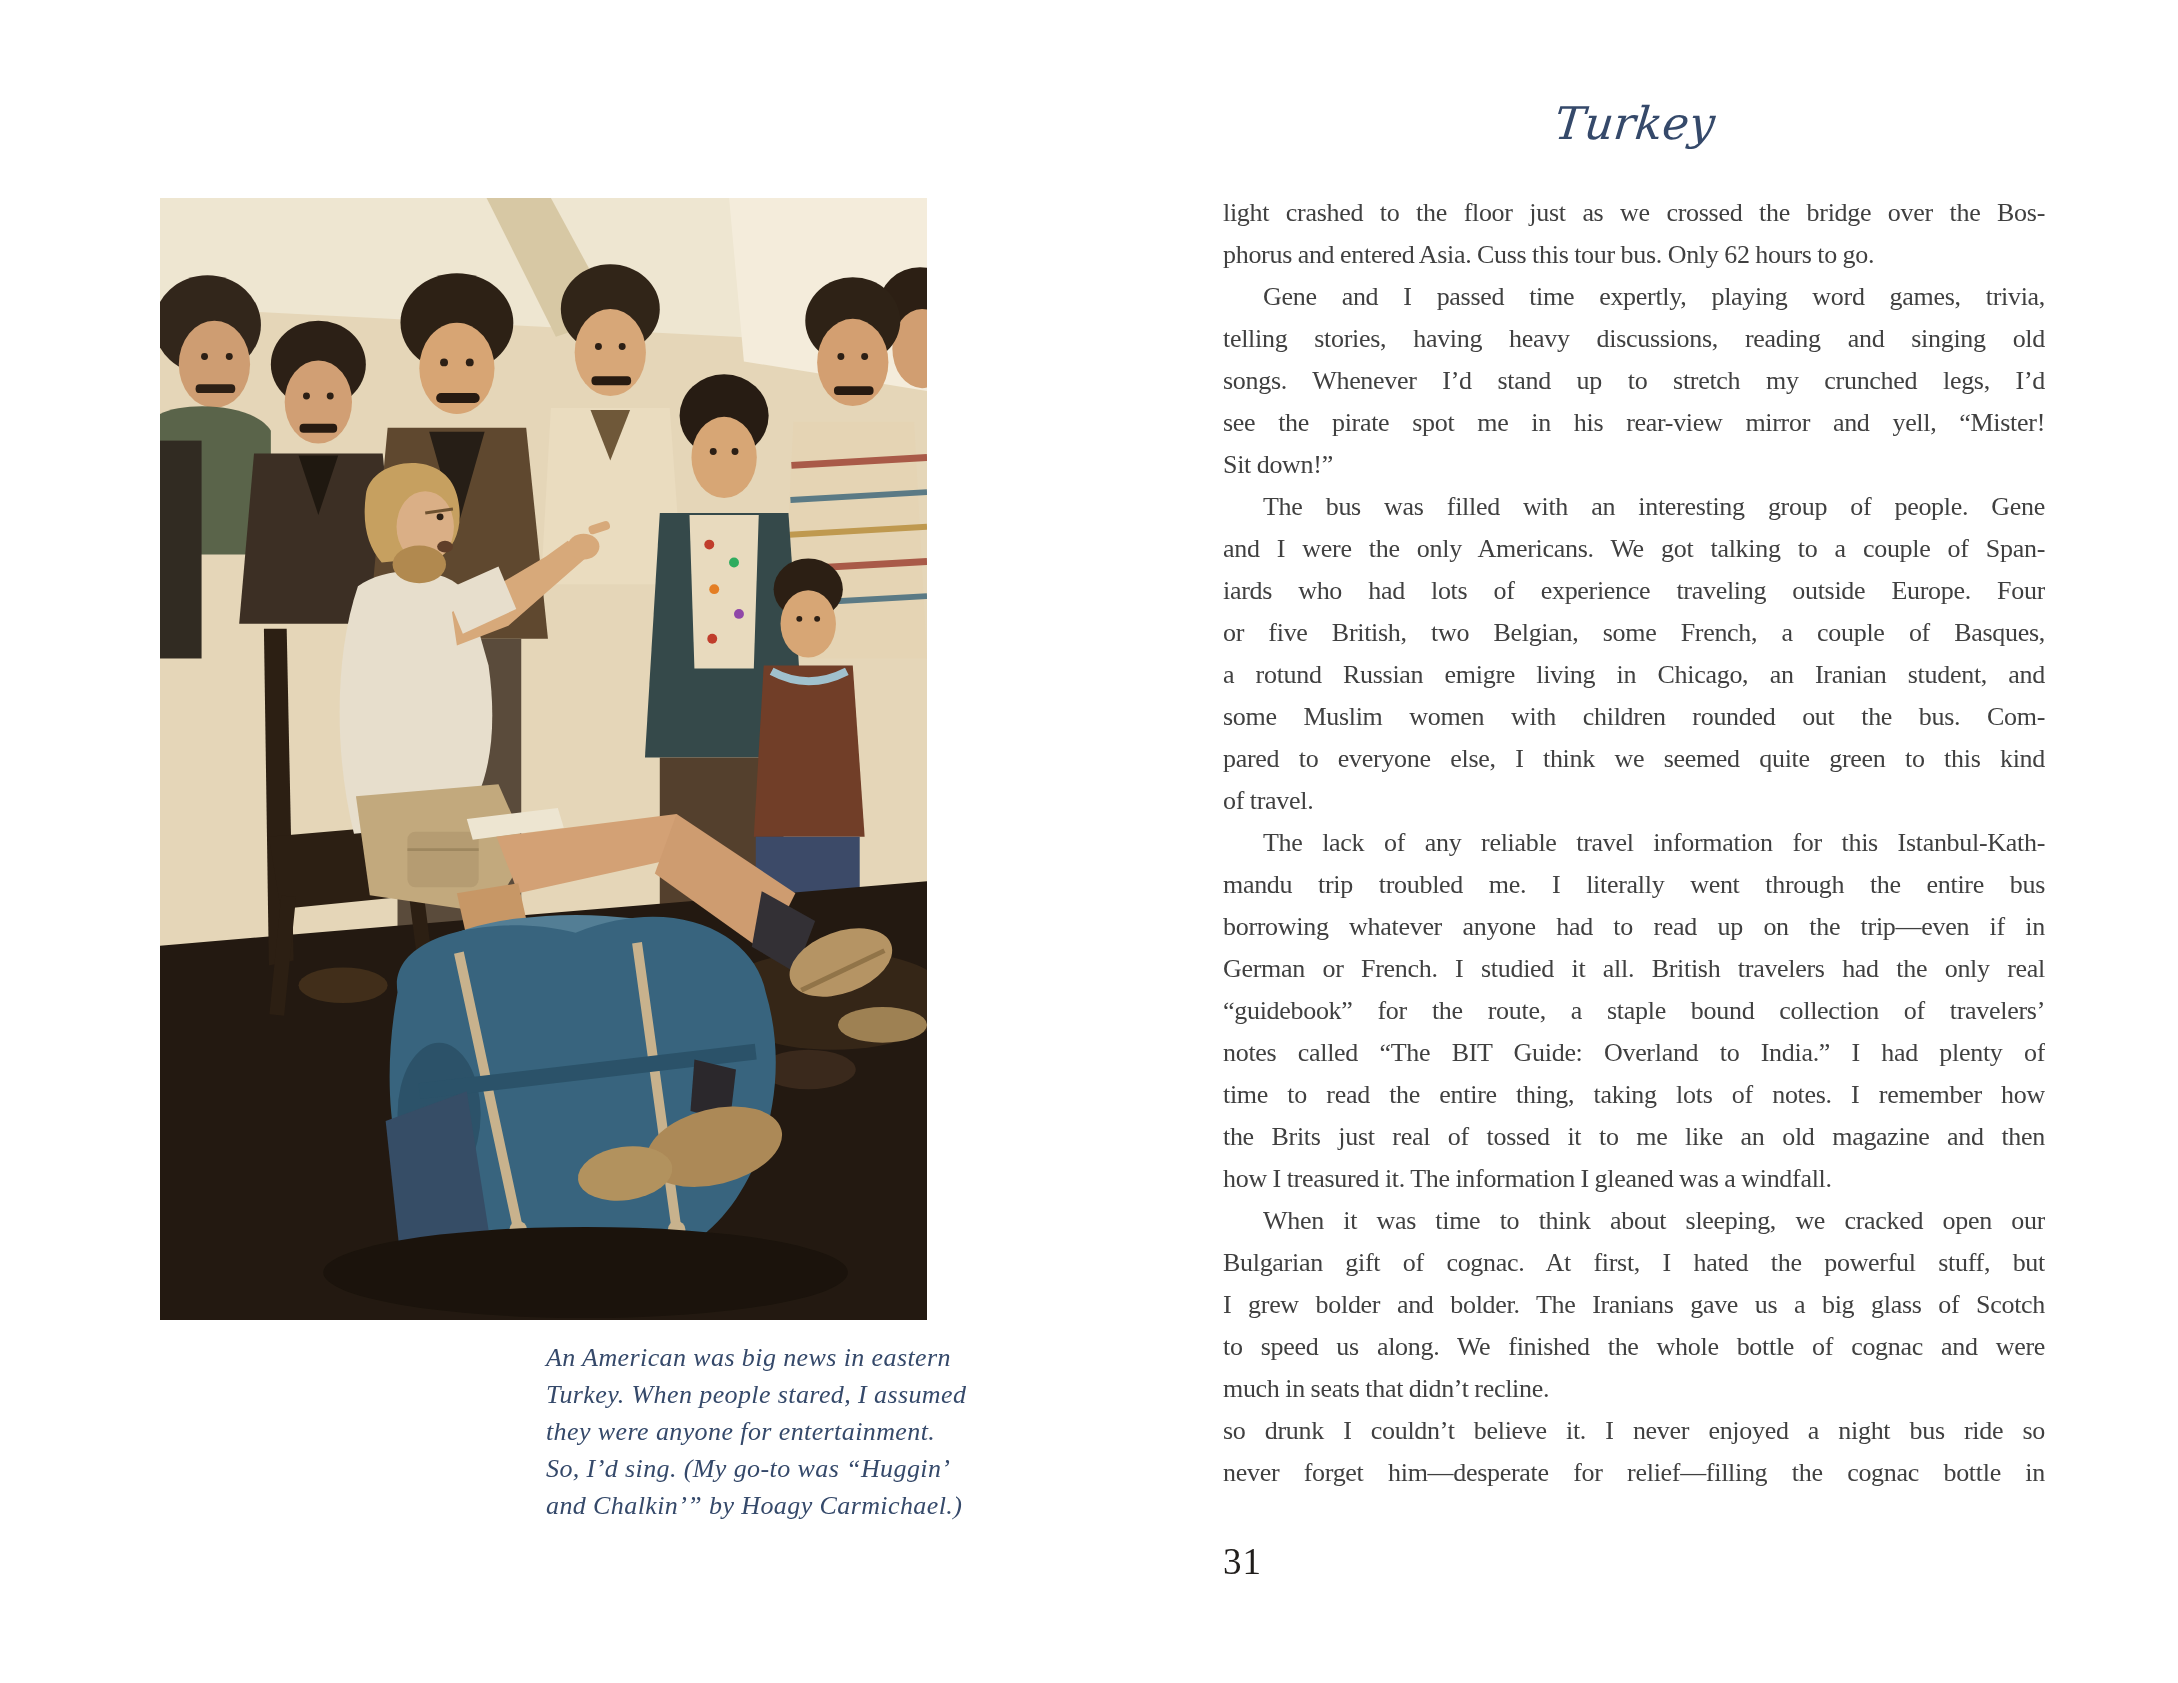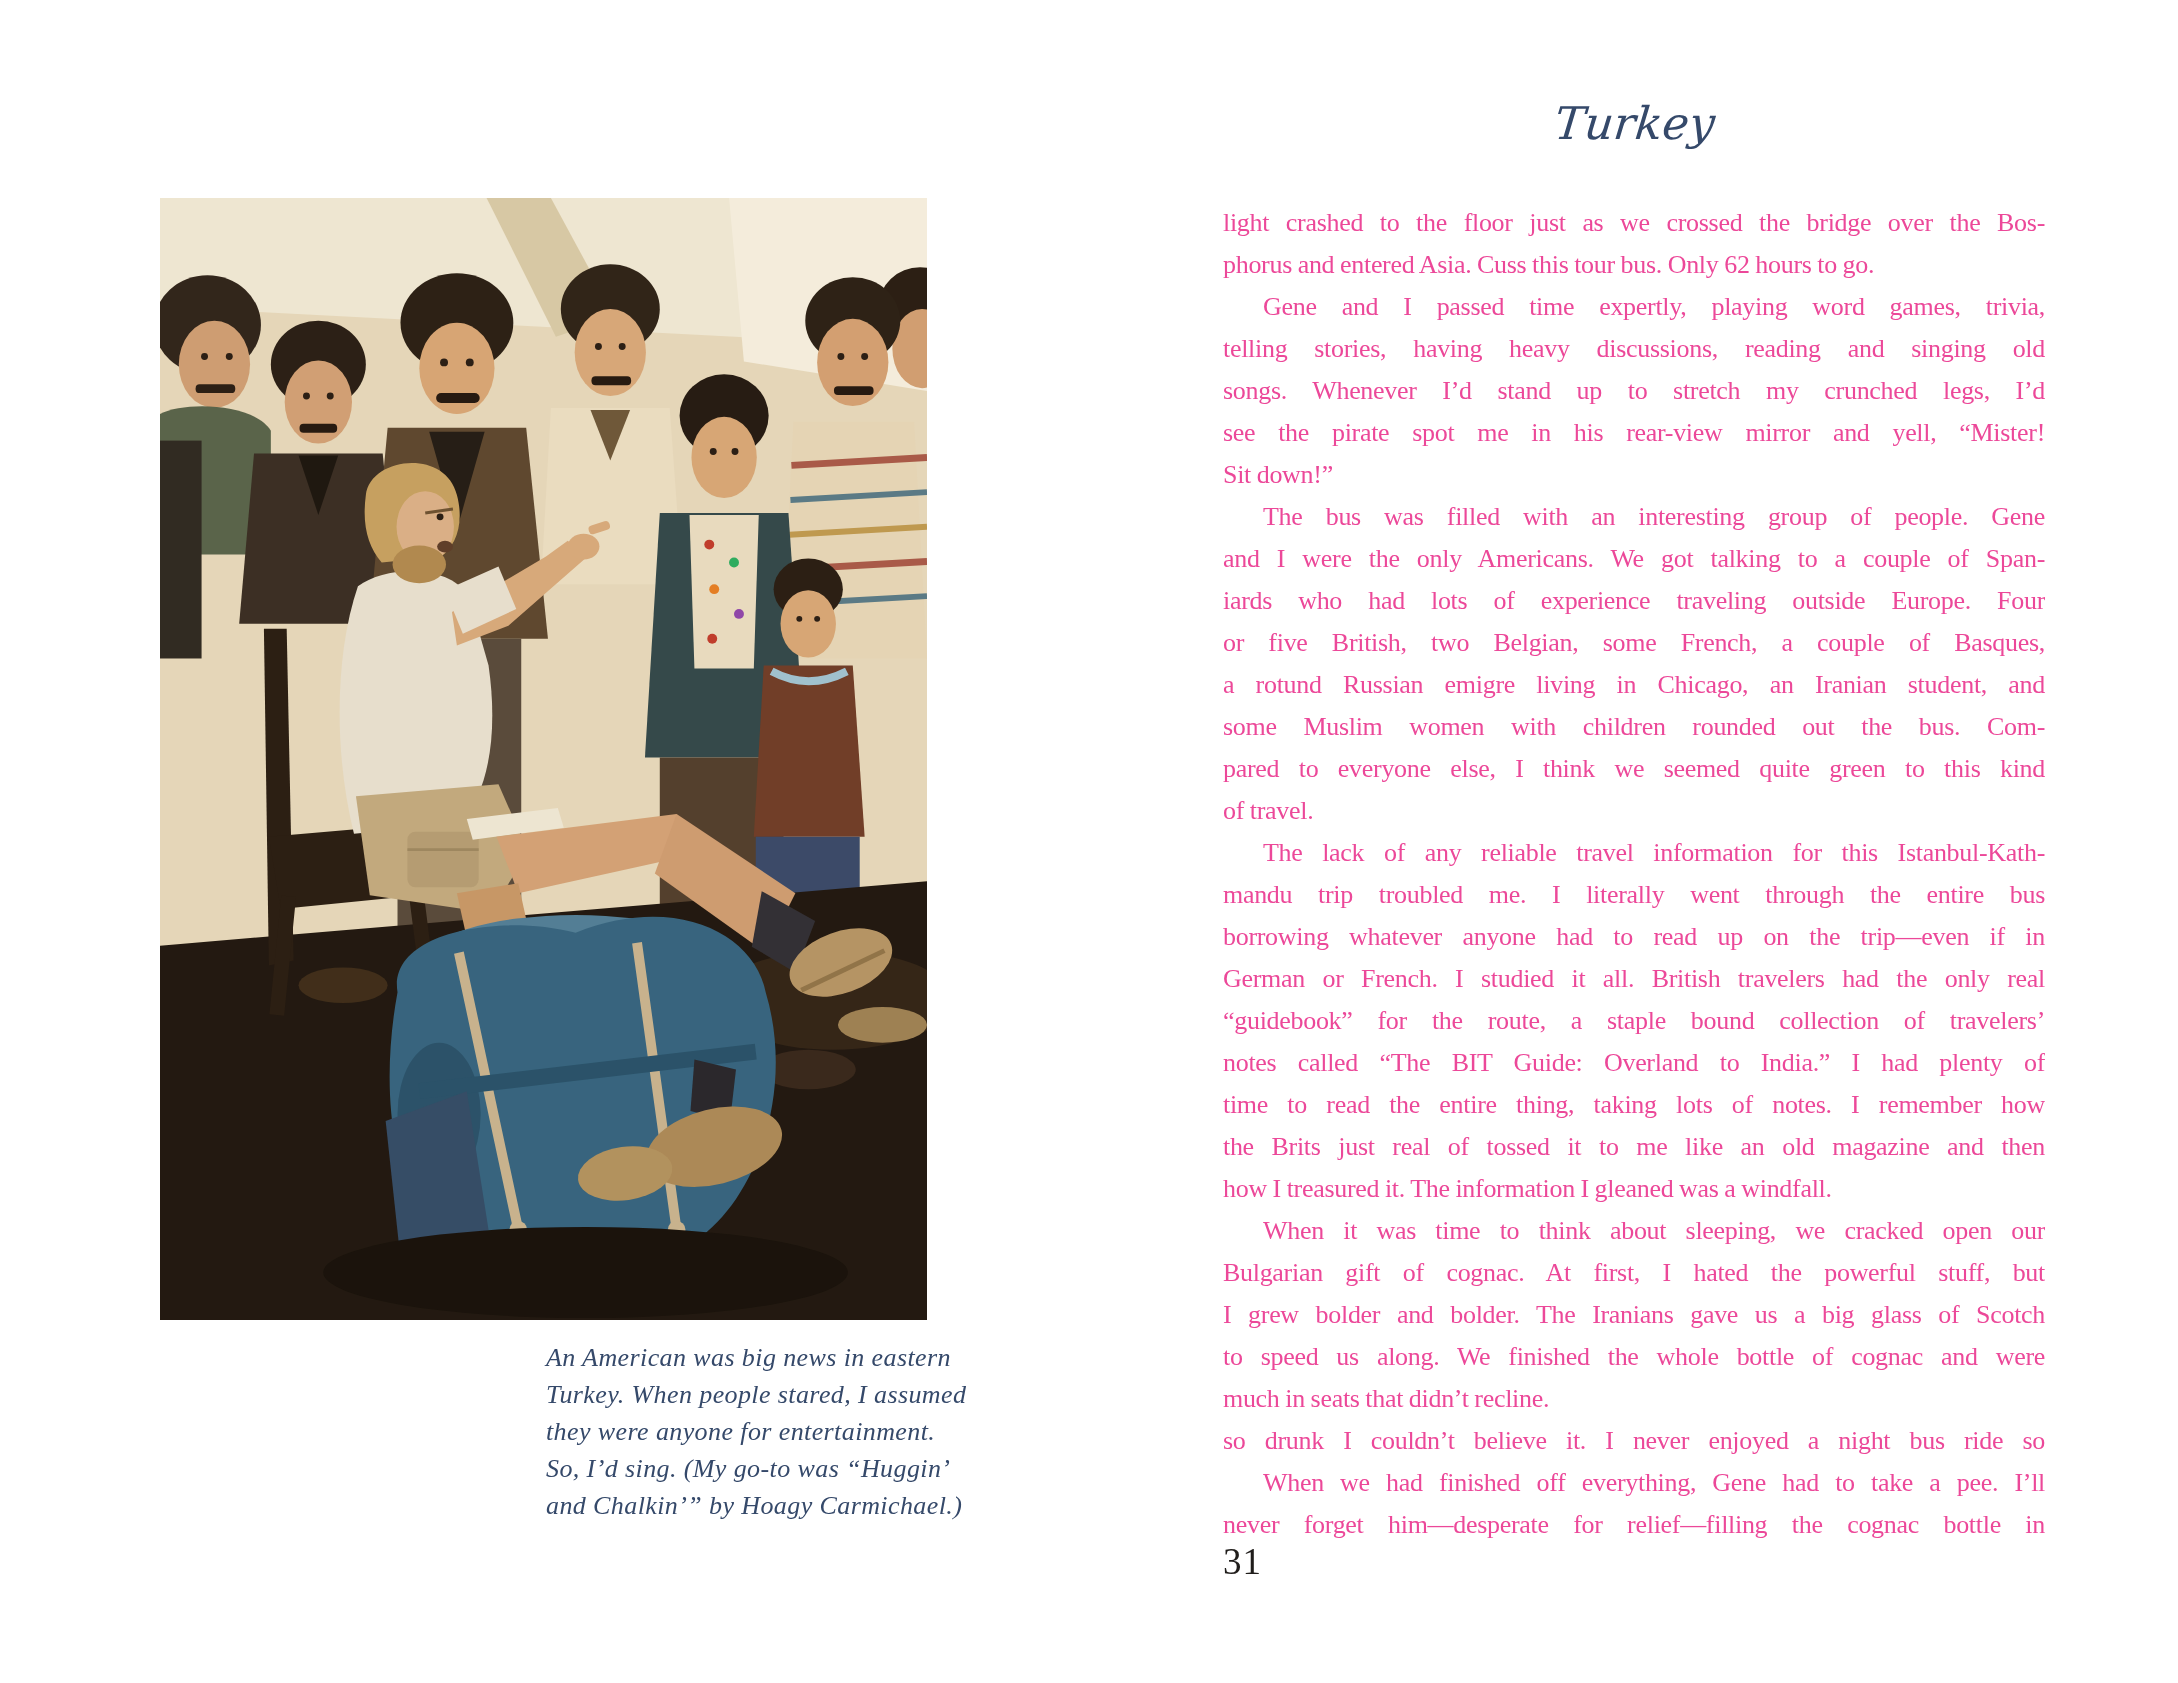--- a/index.html
+++ b/index.html
@@ -25,22 +25,22 @@
 
   
   .chapter-header {
     position:absolute; left:1223px; top:97px; width:822px; height:69px;
     text-align:center; font-family:"DejaVu Serif", serif;
     font-style:italic; font-size:45px; color:#35496a;
     transform:skewX(-6deg);
   }
   .body-col {
     position:absolute; left:1223px; top:192px; width:822px;
-    font-size:26px; line-height:42px; color:#ec4899;
-    letter-spacing:-0.3px; word-spacing:-0.5px;margin-top:10px;
+    font-size:26px; line-height:42px; color:#404040;
+    letter-spacing:-0.3px; word-spacing:-0.5px;
   }
   .line {
     height:42px; overflow:hidden;
     text-align:justify; text-align-last:justify;
   }
   .line.para-end { text-align-last:left; }
   .line.indent  { text-indent:40px; }
 
   .pagenum {
     position:absolute; left:1223px; top:1540px; width:822px;
@@ -218,20 +218,19 @@
       <div class="line">notes called “The BIT Guide: Overland to India.” I had plenty of</div>
       <div class="line">time to read the entire thing, taking lots of notes. I remember how</div>
       <div class="line">the Brits just real of tossed it to me like an old magazine and then</div>
       <div class="line para-end">how I treasured it. The information I gleaned was a windfall.</div>
       <div class="line indent">When it was time to think about sleeping, we cracked open our</div>
       <div class="line">Bulgarian gift of cognac. At first, I hated the powerful stuff, but</div>
       <div class="line">I grew bolder and bolder. The Iranians gave us a big glass of Scotch</div>
       <div class="line">to speed us along. We finished the whole bottle of cognac and were</div>
       <div class="line para-end">much in seats that didn’t recline.</div>
       <div class="line">so drunk I couldn’t believe it. I never enjoyed a night bus ride so</div>
-      <div class="line indent">When we had finished off everything, Gene had to take a pee. I’ll</div>
       <div class="line">never forget him—desperate for relief—filling the cognac bottle in</div>
     </div>
 
     <div class="pagenum">31</div>
   </div>
 </div>
 
 
 </body></html>

